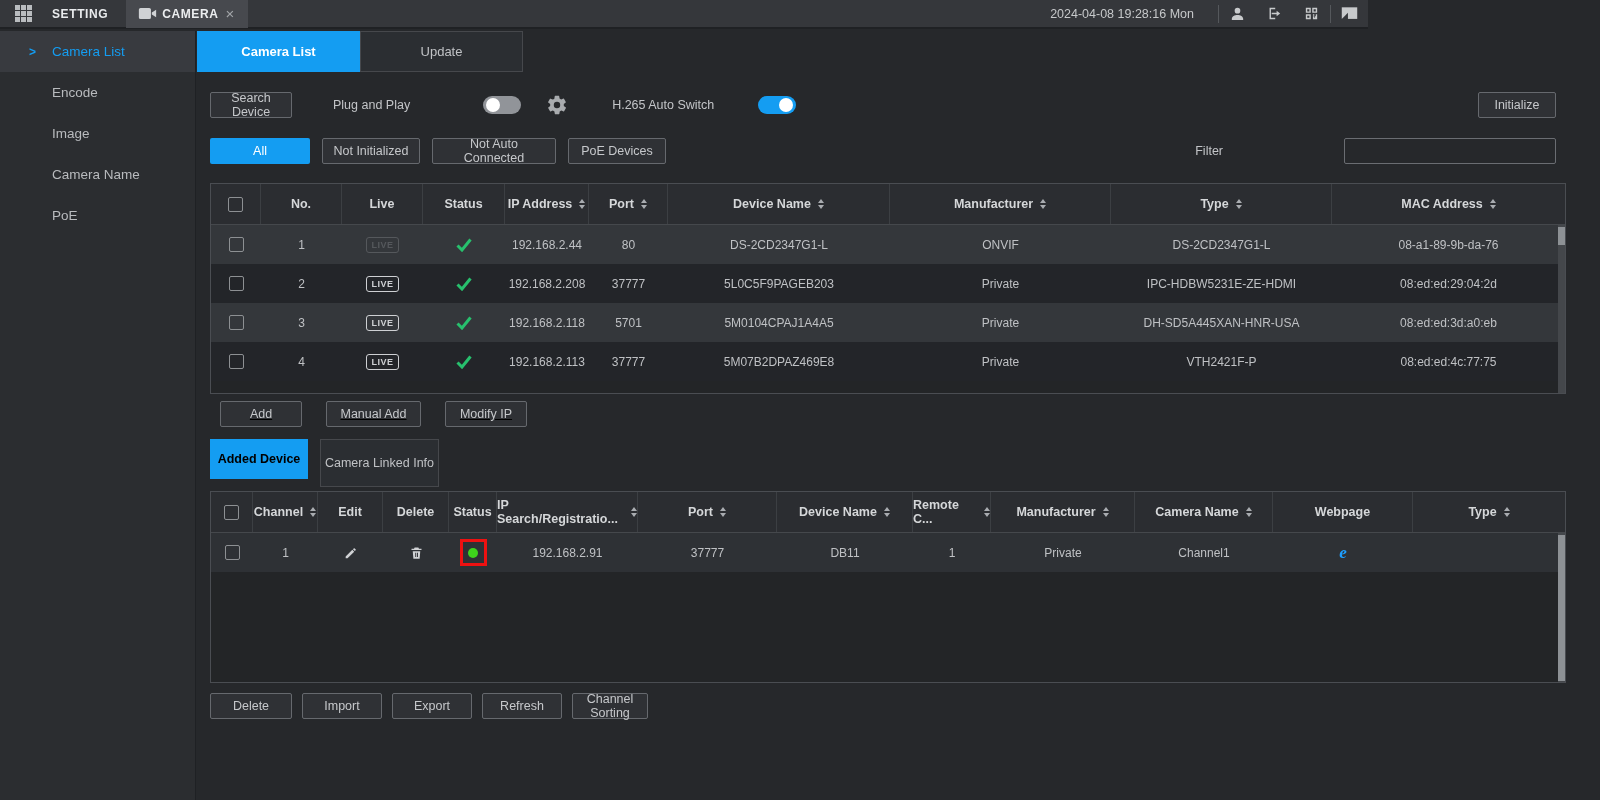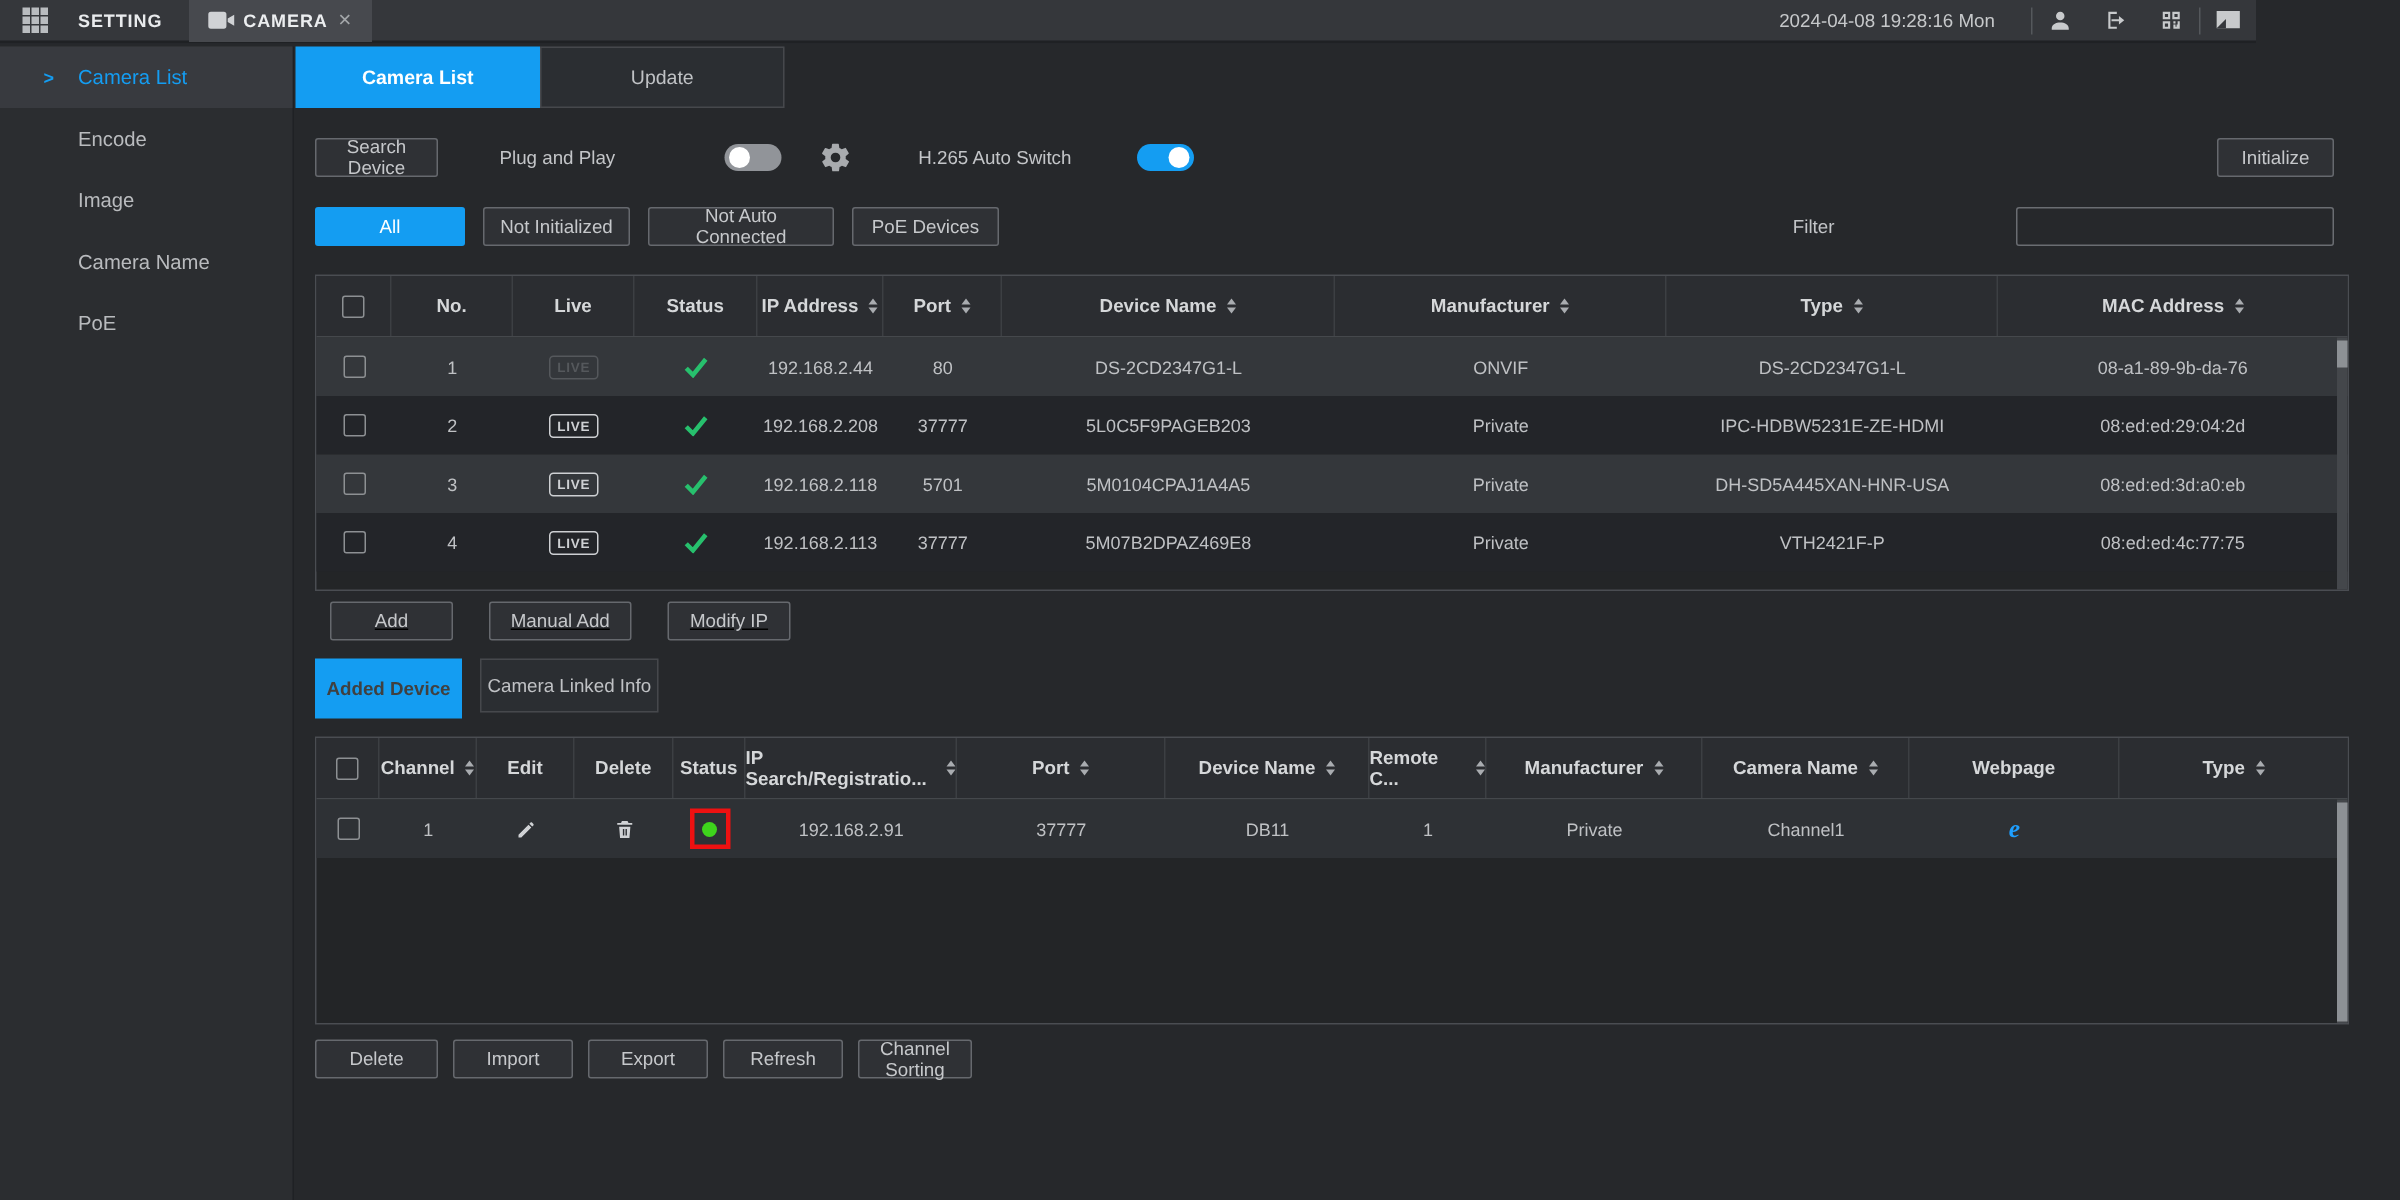--- a/index.html
+++ b/index.html
@@ -1,21 +1,21 @@
 <!DOCTYPE html>
 <html><head>
 <meta charset="utf-8">
 <style>
   html,body{margin:0;padding:0;background:#1d1f22;}
   *{box-sizing:border-box;font-family:"Liberation Sans","DejaVu Sans",sans-serif;}
   #app{position:relative;width:1600px;height:800px;background:#26282b;overflow:hidden;
        --accent:#149df2;--green-status:#3ed41c;--green-check:#27c06d;--red-annotation:#ee1111;--ie-blue:#1e9fff;}
 
   
-  .topbar{position:absolute;left:0;top:0;width:1504px;height:29px;background:#35373b;border-bottom:2px solid #1f2124;display:flex;align-items:center;}
+  .topbar{position:absolute;left:0;top:0;width:1368px;height:29px;background:#35373b;border-bottom:2px solid #1f2124;display:flex;align-items:center;}
   .grid-btn{width:46px;height:29px;display:flex;align-items:center;justify-content:center;cursor:pointer;}
   .grid-ico{display:grid;grid-template-columns:repeat(3,5px);grid-template-rows:repeat(3,5px);gap:1px;}
   .grid-ico i{background:#b9bcbf;}
   .setting-label{color:#e9ebed;font-size:12px;font-weight:bold;letter-spacing:.6px;margin:0 18px 0 6px;}
   .cam-tab{height:29px;background:#47494e;display:flex;align-items:center;padding:0 12px;gap:5px;}
   .cam-tab .tab-label{color:#eceef0;font-size:12px;font-weight:bold;letter-spacing:.6px;}
   .cam-tab .close{color:#a3a6a9;font-size:15px;line-height:1;cursor:pointer;padding:0 2px;}
   .tb-right{margin-left:auto;display:flex;align-items:center;height:29px;}
   .datetime{color:#c6c8ca;font-size:12.5px;margin-right:24px;}
   .tb-sep{width:1px;height:18px;background:#55585c;}
@@ -89,22 +89,22 @@
   .redbox{width:27px;height:27px;border:3px solid var(--red-annotation);display:flex;align-items:center;justify-content:center;}
   .dot{width:10px;height:10px;border-radius:50%;background:var(--green-status);}
   .ie-e{color:var(--ie-blue);font-family:"Liberation Serif","DejaVu Serif",serif;font-style:italic;font-weight:bold;font-size:17px;cursor:pointer;}
   .vtrack{position:absolute;right:0;top:41px;bottom:0;width:7px;background:#44474b;}
   .vthumb{position:absolute;left:0;width:7px;background:#8d9195;}
   .t1 .vthumb{top:2px;height:18px;}
   .t2 .vthumb{top:2px;height:146px;}
 
   .actions1{position:absolute;left:23px;top:370px;display:flex;gap:24px;text-decoration:underline;}
   .added-tabs{position:absolute;left:13px;top:408px;display:flex;gap:12px;}
-  .atab-active{width:98px;height:40px;display:flex;align-items:center;justify-content:center;background:var(--accent);color:#404040;font-size:12.5px;font-weight:bold;cursor:pointer;}
-  .atab-idle{width:119px;height:36px;display:flex;align-items:center;justify-content:center;background:#2b2e32;border:1px solid #46484c;color:#c0c2c5;font-size:12.5px;cursor:pointer;}
+  .atab-active{width:98px;height:40px;display:flex;align-items:center;justify-content:center;background:var(--accent);color:#000000;font-size:12.5px;font-weight:bold;cursor:pointer;}
+  .atab-idle{width:119px;height:48px;display:flex;align-items:center;justify-content:center;background:#2b2e32;border:1px solid #46484c;color:#c0c2c5;font-size:12.5px;cursor:pointer;}
   .actions2{position:absolute;left:13px;top:662px;display:flex;gap:10px;}
   .w82{width:82px;} .w95{width:95px;} .w98{width:98px;} .w100{width:100px;} .w124{width:124px;} .w80{width:80px;} .w92{width:76px;}
 </style>
 </head>
 <body>
 
 <div id="app" style="--accent: #149df2; --green-status: #3ed41c; --green-check: #27c06d; --red-annotation: #ee1111; --ie-blue: #1e9fff;">
 
   <div class="topbar">
     <div class="grid-btn">

